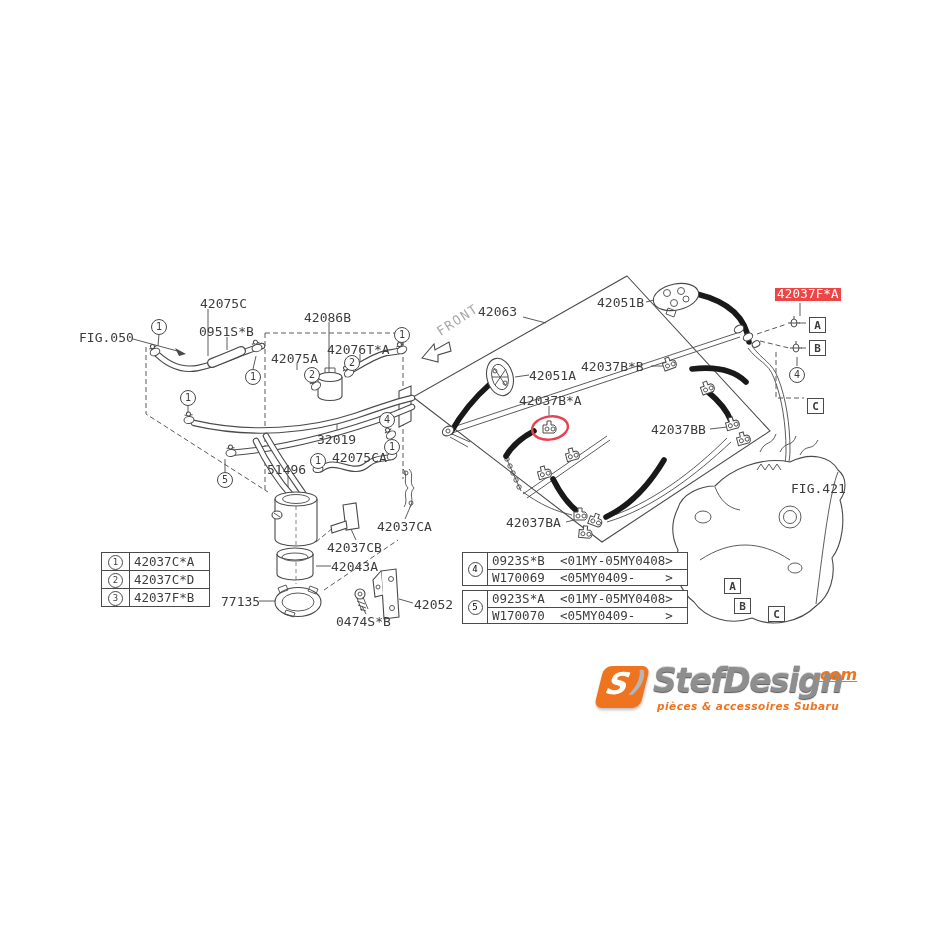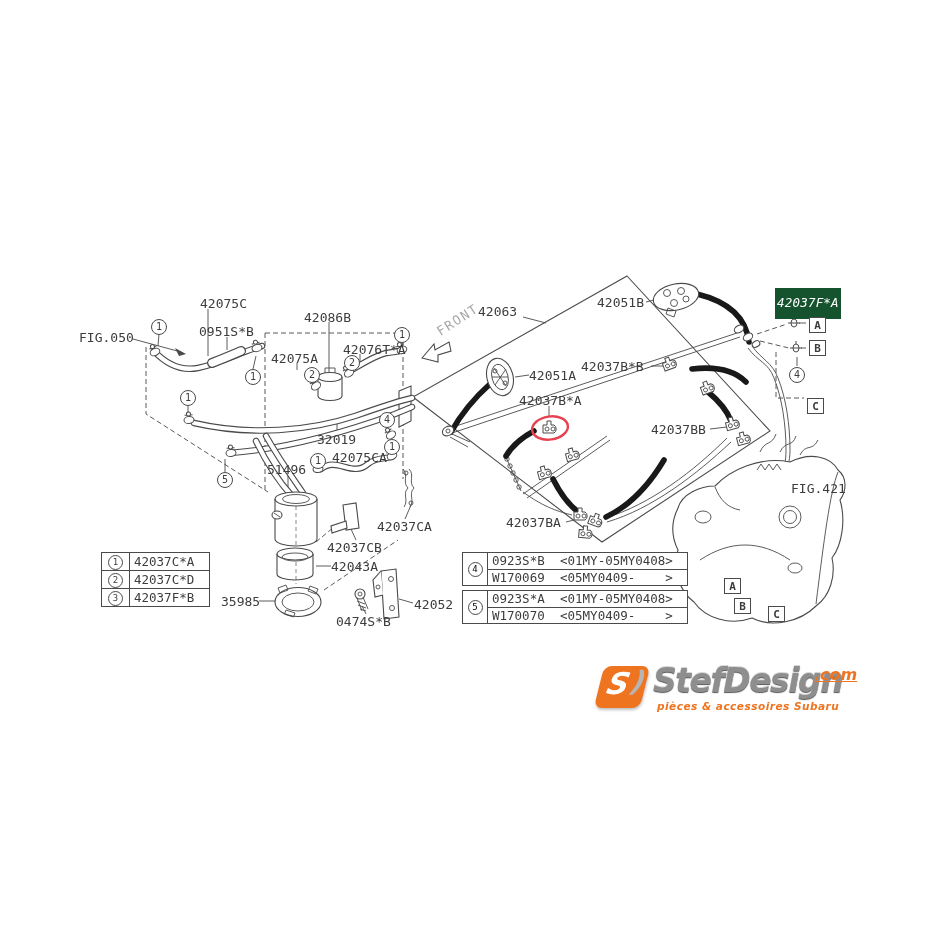--- a/index.html
+++ b/index.html
@@ -19,22 +19,22 @@
   .red{fill:none;stroke:#e8414f;stroke-width:2.4;}
   .lbl{position:absolute;font-size:13px;color:#3d3d3d;white-space:nowrap;line-height:1;}
   .front{position:absolute;left:438px;top:326px;font-size:13px;color:#a8a8a8;letter-spacing:1.5px;
          transform:rotate(-33deg);transform-origin:left center;line-height:1;}
   .circ{position:absolute;width:16px;height:16px;border:1.3px solid #4a4a4a;border-radius:50%;
         background:#fff;box-sizing:border-box;display:flex;align-items:center;justify-content:center;
         font-size:10px;color:#3d3d3d;line-height:1;}
   .boxl{position:absolute;width:17px;height:16px;border:1.5px solid #4a4a4a;background:#fff;
         box-sizing:border-box;display:flex;align-items:center;justify-content:center;
         font-size:11px;font-weight:bold;color:#3d3d3d;line-height:1;}
-  .hl{position:absolute;left:775px;top:288px;background:#14532d;color:#ffffff;
-      font-size:12.5px;line-height:1;padding:9px 2px;letter-spacing:0.2px;font-style:italic;}
+  .hl{position:absolute;left:775px;top:288px;background:#ef4444;color:#ffffff;
+      font-size:12.5px;line-height:1;padding:0 2px;letter-spacing:0.2px;}
   
   .legend{position:absolute;left:101px;top:552px;border-collapse:collapse;background:#fff;}
   .legend td{border:1.2px solid #4a4a4a;height:17px;padding:0;font-size:12.5px;color:#3d3d3d;}
   .legend td.n{width:27px;text-align:center;}
   .legend td.p{width:75px;padding-left:4px;}
   .ccirc{display:inline-block;width:13px;height:13px;border:1px solid #4a4a4a;border-radius:50%;
          font-size:9px;line-height:12px;text-align:center;vertical-align:middle;}
   
   .appt{position:absolute;left:462px;width:226px;height:34px;border:1.2px solid #4a4a4a;
         background:#fff;display:flex;box-sizing:border-box;}
@@ -293,35 +293,35 @@
     <circle cx="448" cy="431" r="2" class="thin"></circle>
 
     <ellipse cx="550" cy="428" rx="18" ry="11.5" transform="rotate(-8 550 428)" class="red"></ellipse>
   </svg>
 
   <div class="lbl" style="left:79px;top:331px">FIG.050</div>
   <div class="lbl" style="left:200px;top:297px">42075C</div>
   <div class="lbl" style="left:199px;top:325px">0951S*B</div>
   <div class="lbl" style="left:304px;top:311px">42086B</div>
   <div class="lbl" style="left:271px;top:352px">42075A</div>
-  <div class="lbl" style="left:343px;top:343px">42076T*A</div>
+  <div class="lbl" style="left:327px;top:343px">42076T*A</div>
   <div class="lbl" style="left:317px;top:433px">32019</div>
   <div class="lbl" style="left:267px;top:463px">51496</div>
   <div class="lbl" style="left:332px;top:451px">42075CA</div>
   <div class="lbl" style="left:478px;top:305px">42063</div>
   <div class="lbl" style="left:597px;top:296px">42051B</div>
   <div class="lbl" style="left:529px;top:369px">42051A</div>
   <div class="lbl" style="left:581px;top:360px">42037B*B</div>
   <div class="lbl" style="left:519px;top:394px">42037B*A</div>
   <div class="lbl" style="left:651px;top:423px">42037BB</div>
   <div class="lbl" style="left:506px;top:516px">42037BA</div>
   <div class="lbl" style="left:377px;top:520px">42037CA</div>
   <div class="lbl" style="left:327px;top:541px">42037CB</div>
   <div class="lbl" style="left:331px;top:560px">42043A</div>
-  <div class="lbl" style="left:221px;top:595px">35985</div>
+  <div class="lbl" style="left:221px;top:595px">77135</div>
   <div class="lbl" style="left:336px;top:615px">0474S*B</div>
   <div class="lbl" style="left:414px;top:598px">42052</div>
   <div class="lbl" style="left:791px;top:482px">FIG.421</div>
   <div class="front">FRONT</div>
 
   <div class="hl">42037F*A</div>
 
   <div class="circ" style="left:151px;top:319px">1</div>
   <div class="circ" style="left:245px;top:369px">1</div>
   <div class="circ" style="left:180px;top:390px">1</div>

